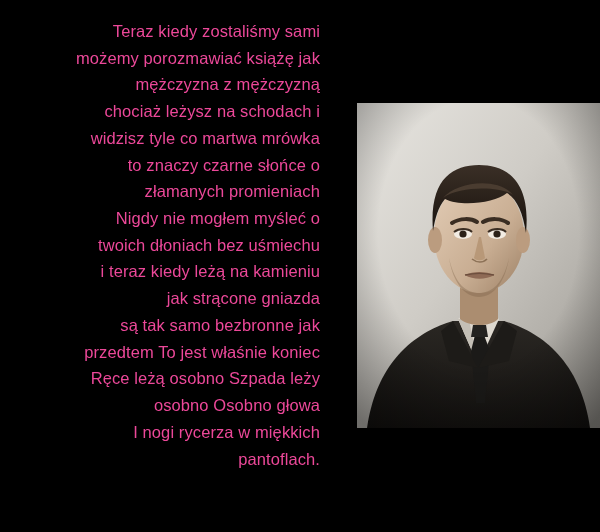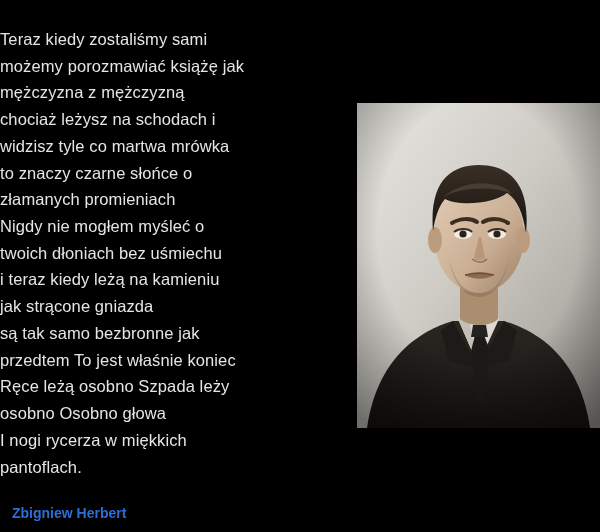--- a/index.html
+++ b/index.html
@@ -15,24 +15,24 @@
   }
   .stage {
     position: relative;
     width: 600px;
     height: 532px;
     background: #000000;
   }
   .poem {
     position: absolute;
     left: 0;
-    top: 26px;
+    top: 18px;
     width: 320px;
-    text-align: left;
-    color: #e5e5e5;
+    text-align: right;
+    color: #ec4899;
     font-size: 16.5px;
     line-height: 1.62;
     letter-spacing: 0.1px;
     white-space: pre-line;
   }
   .portrait {
     position: absolute;
     left: 357px;
     top: 103px;
     width: 243px;
@@ -158,16 +158,15 @@
       <path d="M108 172 C116 168 129 168 137 172 C129 177 116 177 108 172 Z" fill="#8e6a55"></path>
       <path d="M108 172 C117 170 128 170 137 172" stroke="#6d4f3e" stroke-width="1.4" fill="none"></path>
 
       <path d="M92 155 C96 180 108 194 122 194 C136 194 148 180 152 155 C146 182 134 190 122 190 C110 190 98 182 92 155 Z" fill="rgba(120,95,70,0.35)"></path>
 
       <rect x="0" y="0" width="243" height="325" fill="url(#vig)"></rect>
     </svg>
   </div>
 
   <div class="footer">
-    <span class="author">Zbigniew Herbert</span>
   </div>
 
 </div>
 
 </body></html>

